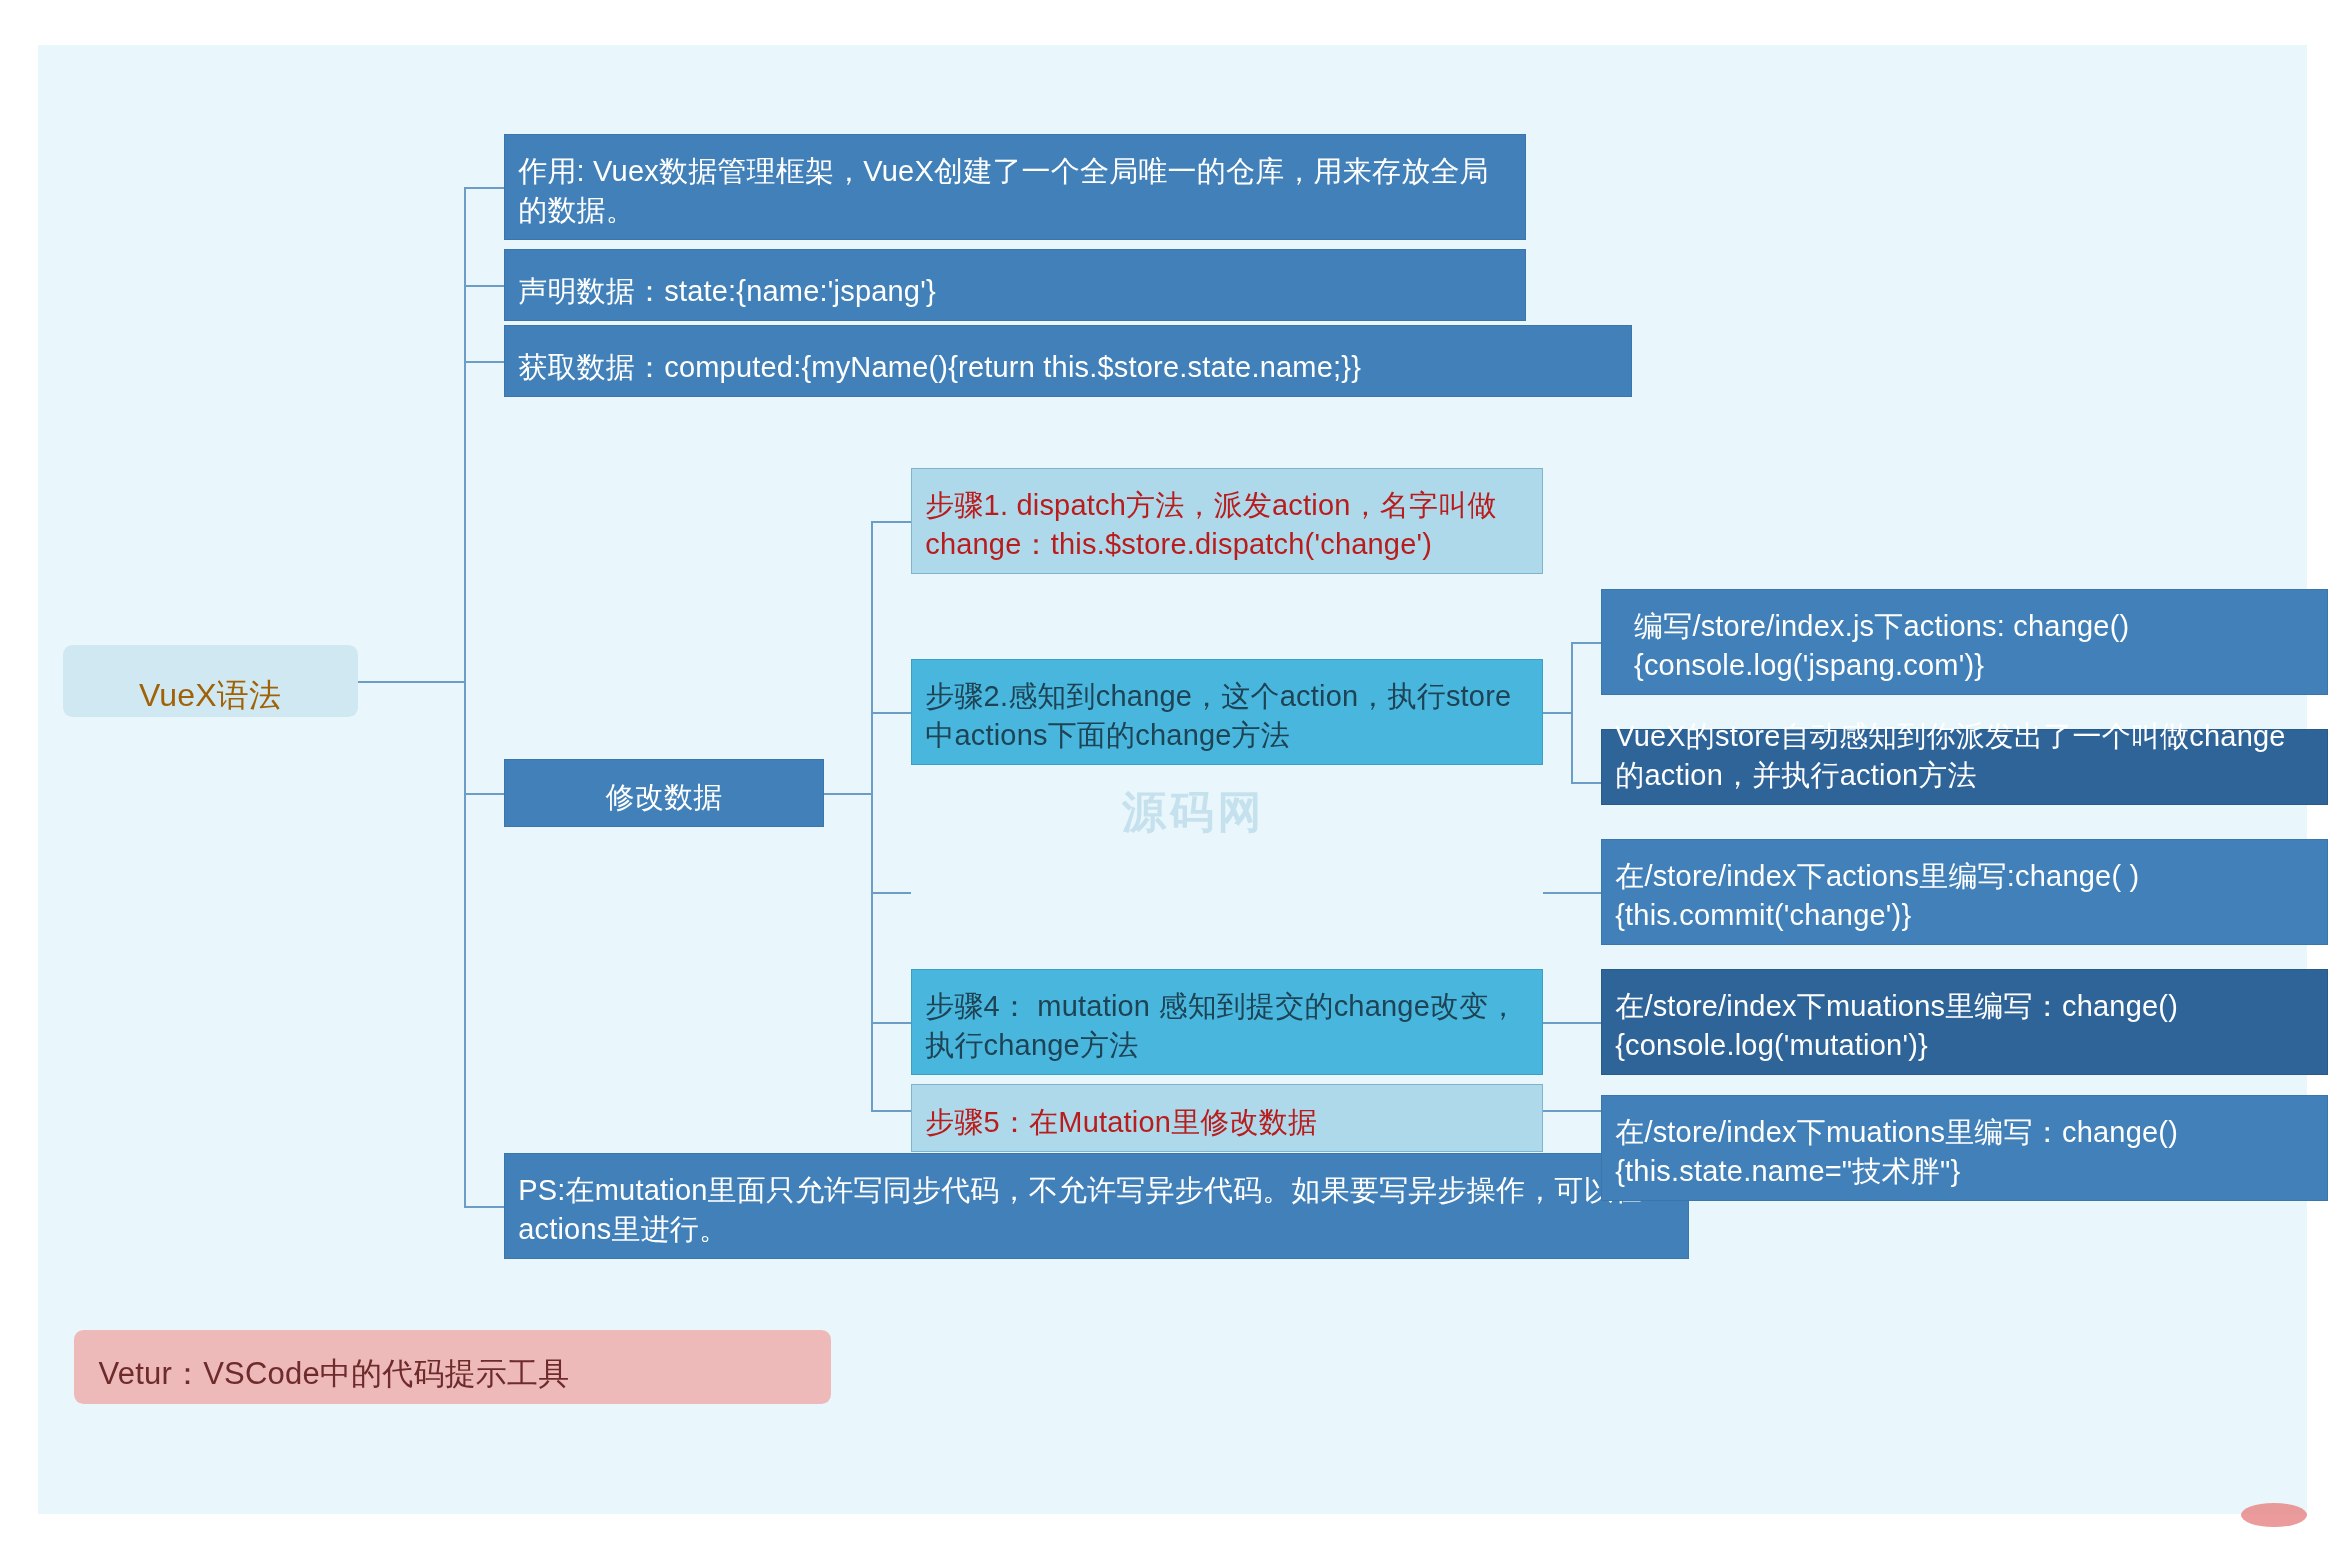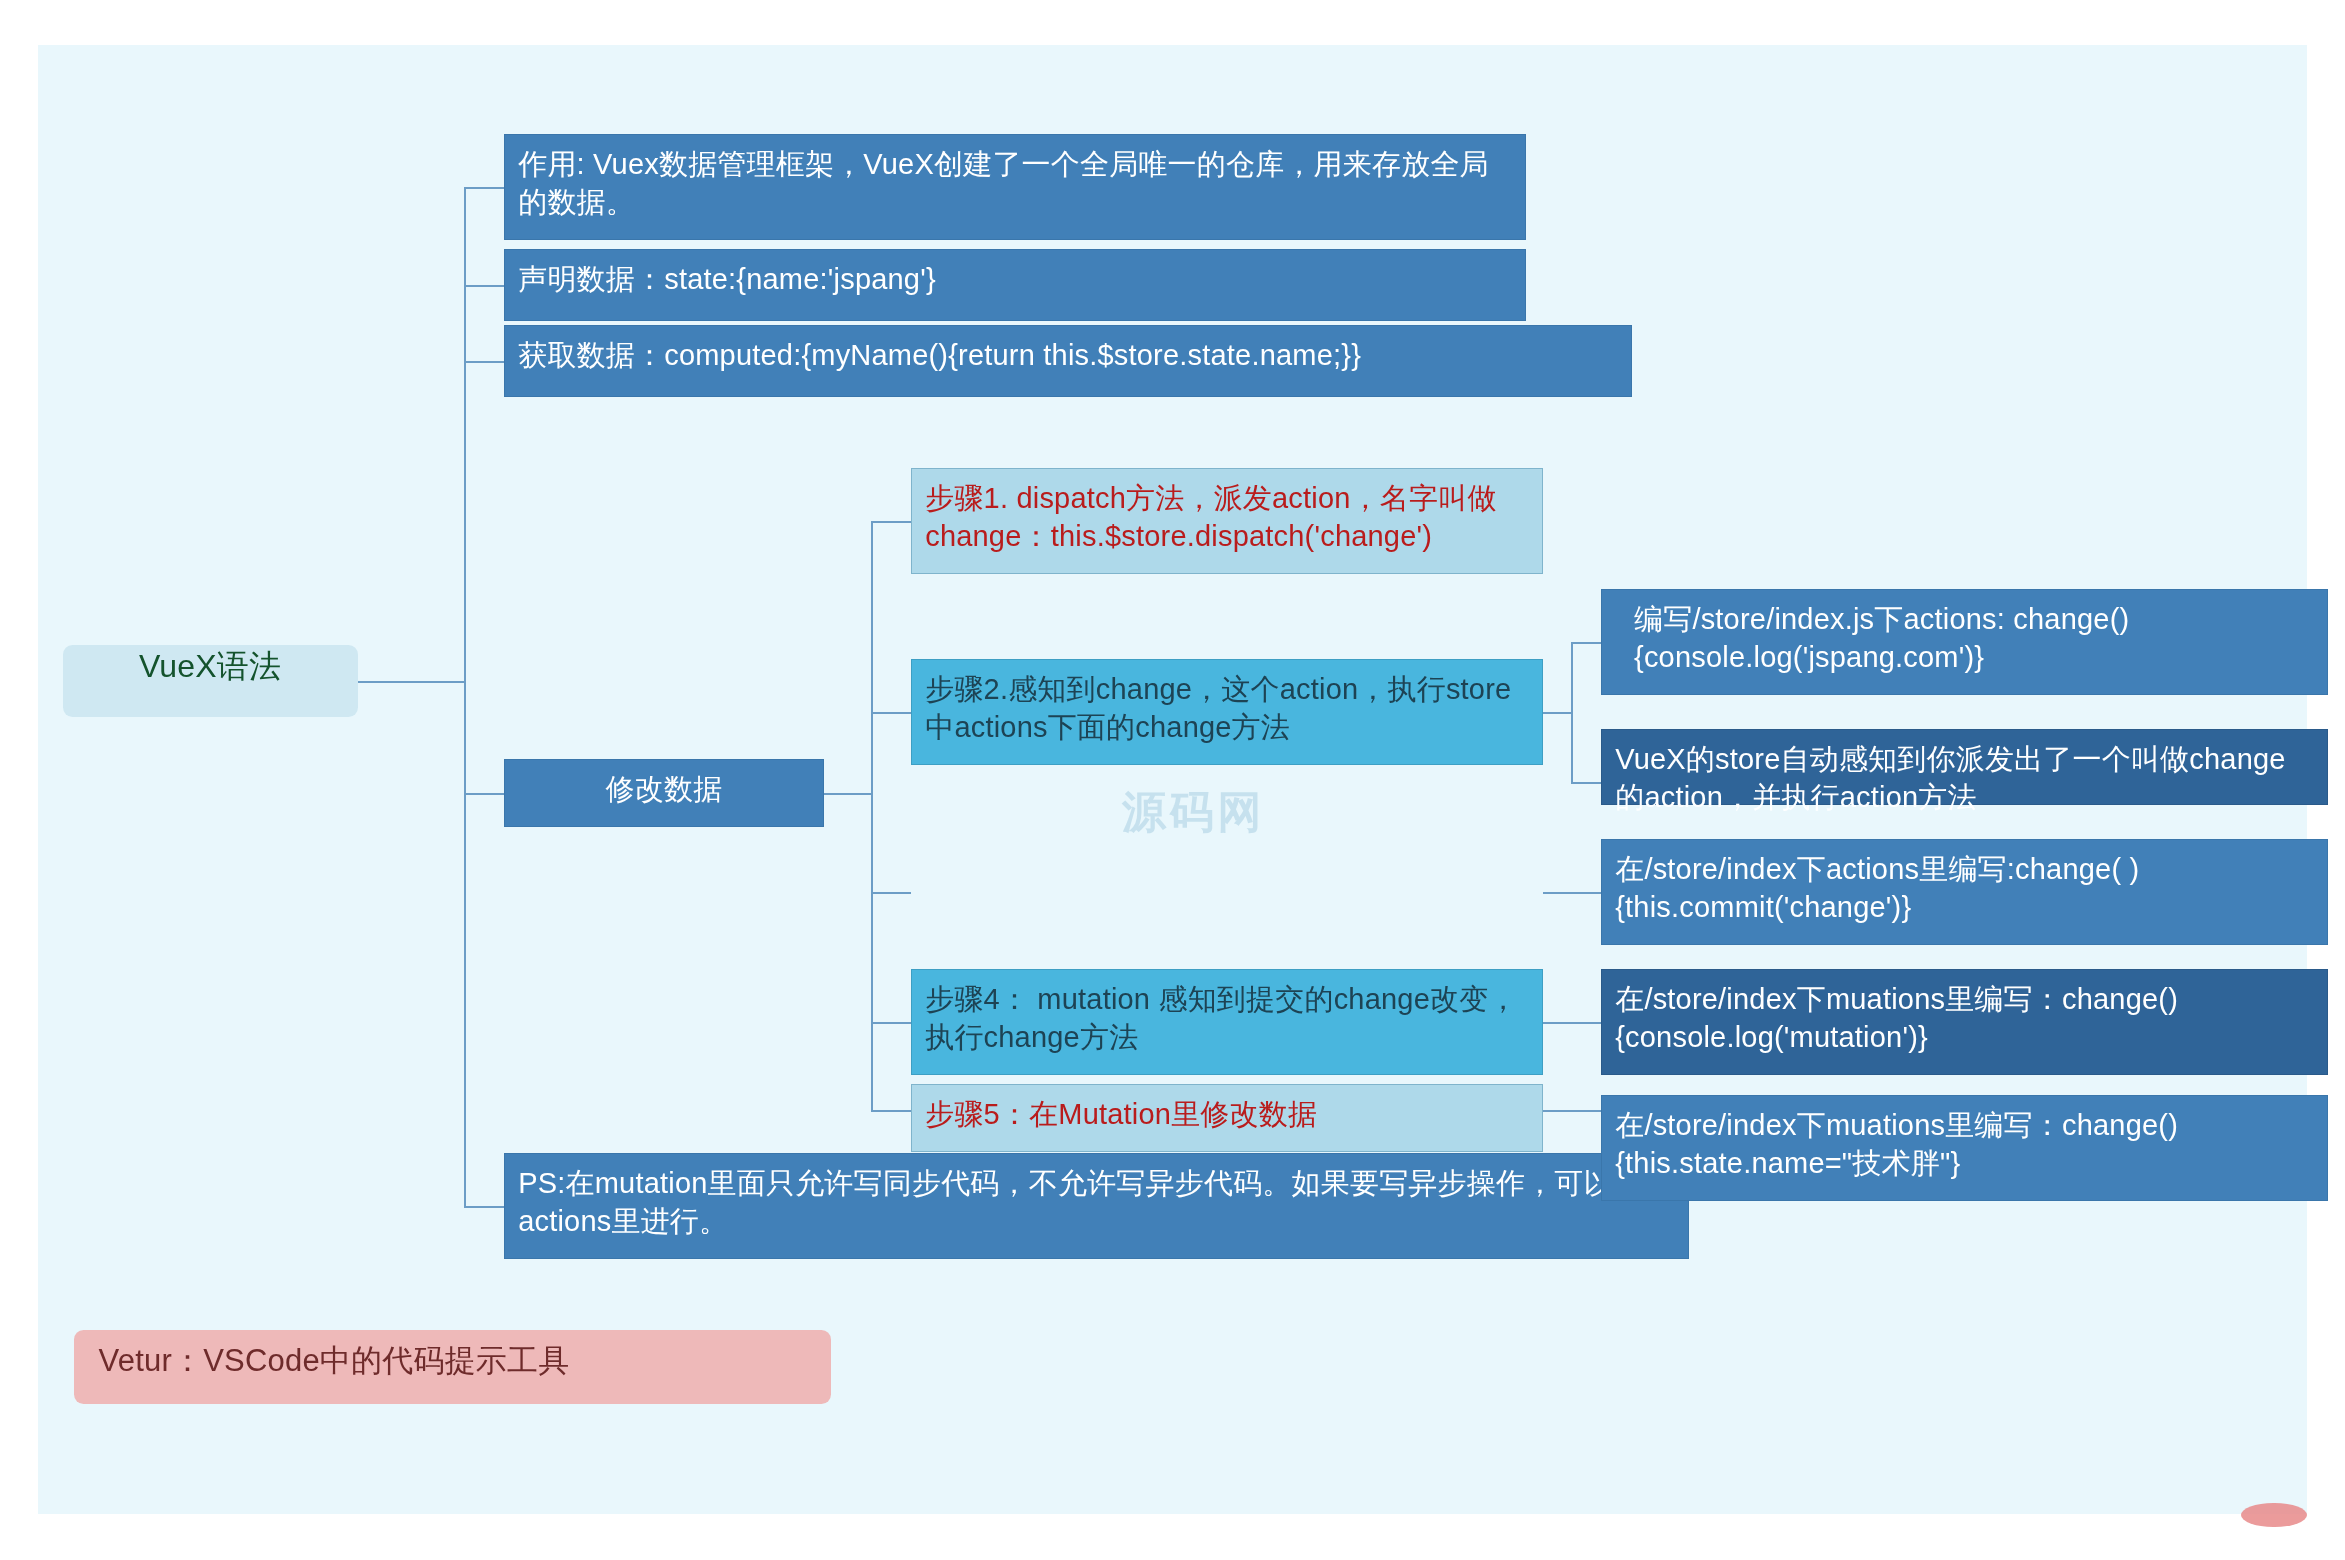--- a/index.html
+++ b/index.html
@@ -23,34 +23,34 @@
     top: 45px;
     width: 2269px;
     height: 1469px;
     background: #e9f7fc;
   }
   
   .node {
     position: absolute;
     box-sizing: border-box;
     display: flex;
-    align-items: flex-start;
+    align-items: flex-end;
     line-height: 1.33;
     letter-spacing: 0.2px;
     z-index: 5;
   }
   .node .txt {
     display: block;
     width: 100%;
   }
 
   
   .root {
     background: #cfe8f2;
-    color: #14532d;
+    color: #a16207;
     border-radius: 9.5px;
     font-size: 32px;
     justify-content: center;
     text-align: center;
   }
 
   
   .blue {
     background: #4180b8;
     color: #ffffff;

